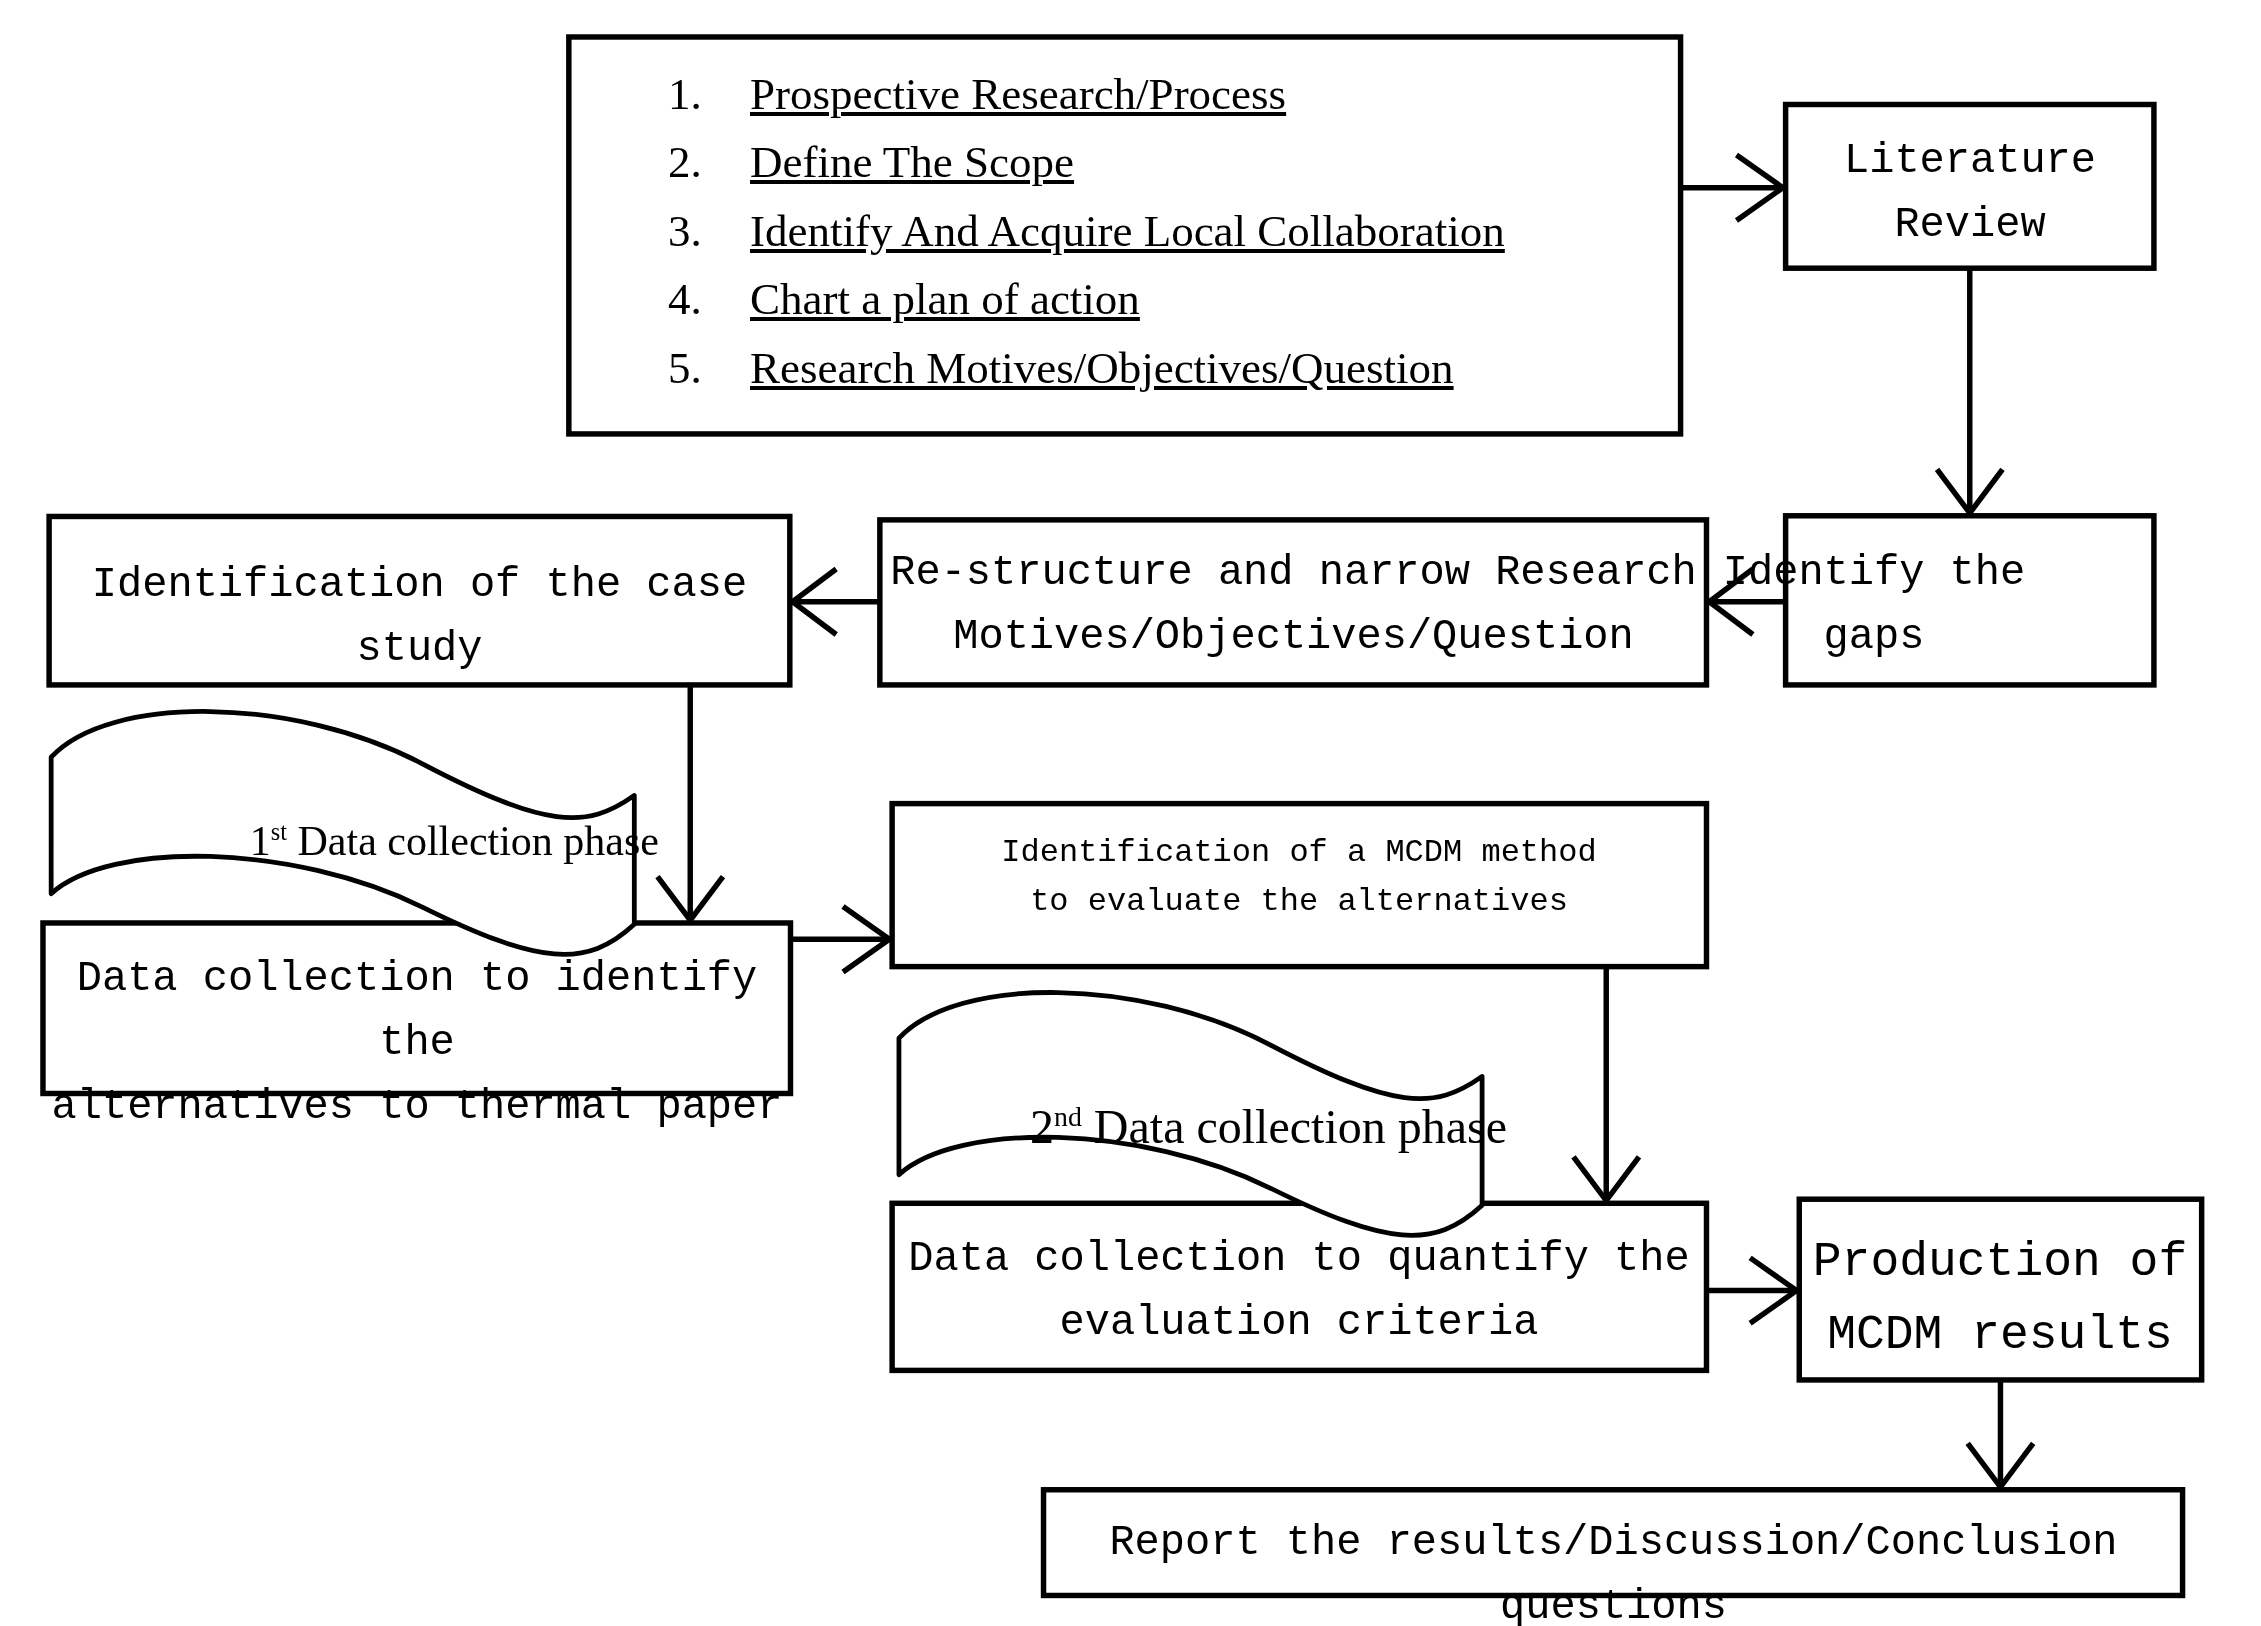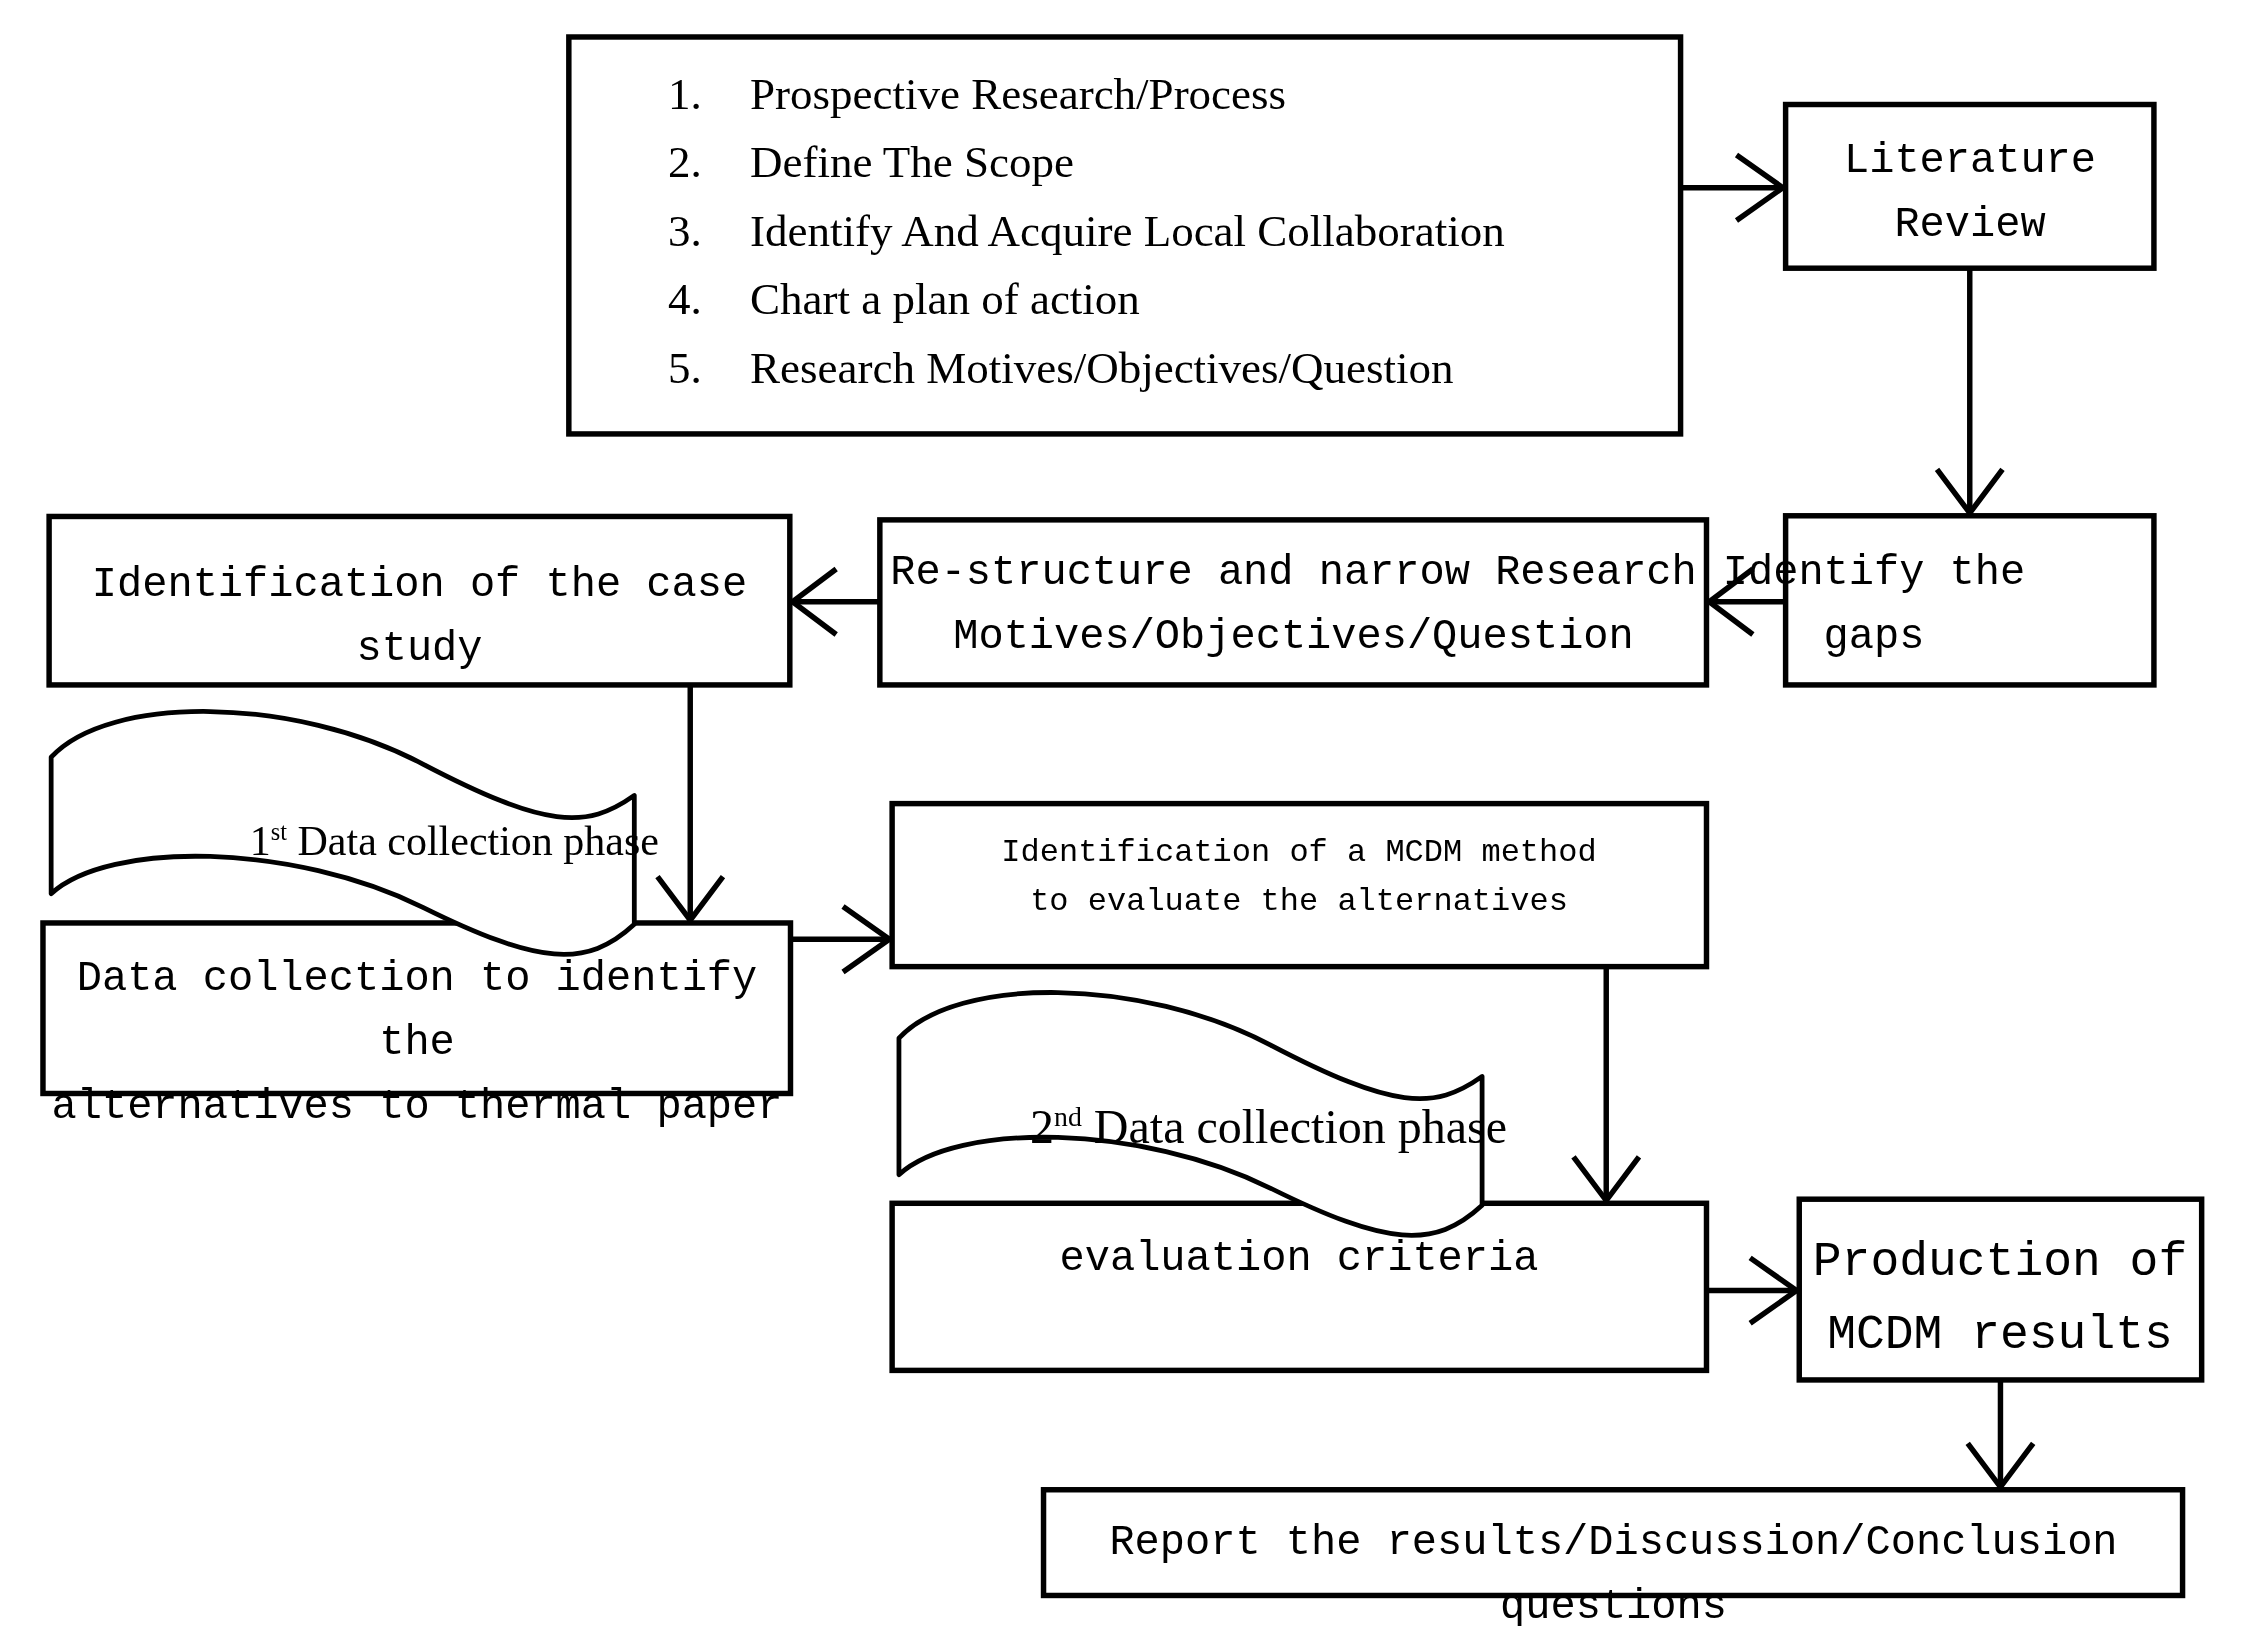--- a/index.html
+++ b/index.html
@@ -80,20 +80,21 @@
     margin-bottom: 16.4px;
     white-space: nowrap;
   }
   .list-num {
     width: 82px;
     flex: 0 0 82px;
     text-align: left;
   }
   .list-label {
     flex: 1 1 auto;
+    text-decoration: underline;
   }
   sup.ord {
     font-size: 0.58em;
     vertical-align: super;
     line-height: 0;
   }
 </style>
 </head>
 <body>
 
@@ -238,20 +239,21 @@
   <div class="txt sans ctr" style="left:892px; top:829px; width:814px; font-size:32px;">
     <div>Identification of a MCDM method</div>
     <div>to evaluate the alternatives</div>
   </div>
 
   <div class="txt serif" style="left:920px; top:1091px; width:587px; font-size:48px;">
     <span>2</span><sup class="ord">nd</sup>&nbsp;<span>Data collection phase</span>
   </div>
 
   <div class="txt sans ctr" style="left:892px; top:1228px; width:814px; font-size:42px;">
+    <div>Data collection to quantify the</div>
     <div>evaluation criteria</div>
   </div>
 
   <div class="txt sans ctr" style="left:1799px; top:1226px; width:402px; font-size:48px;">
     <div>Production of</div>
     <div>MCDM results</div>
   </div>
 
   <div class="txt sans ctr" style="left:1044px; top:1512px; width:1139px; font-size:42px;">
     <div>Report the results/Discussion/Conclusion questions</div>

